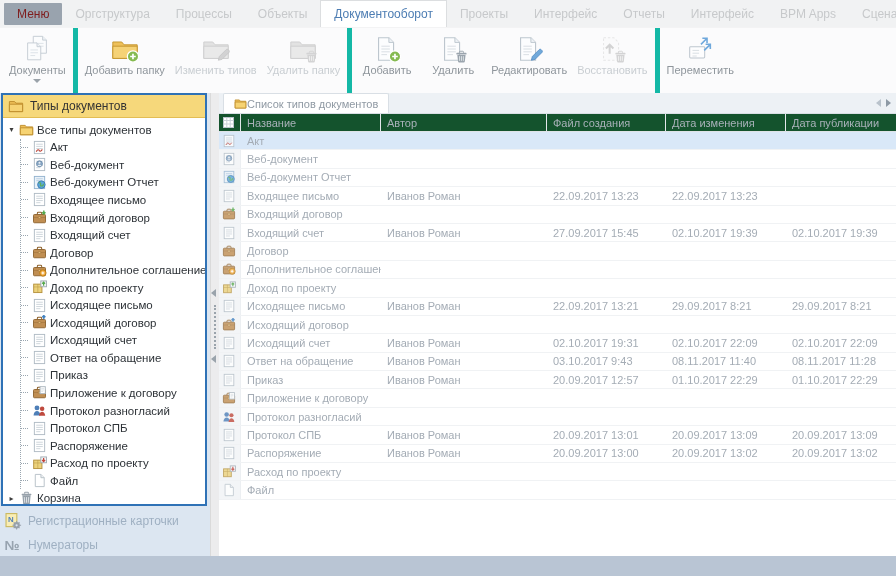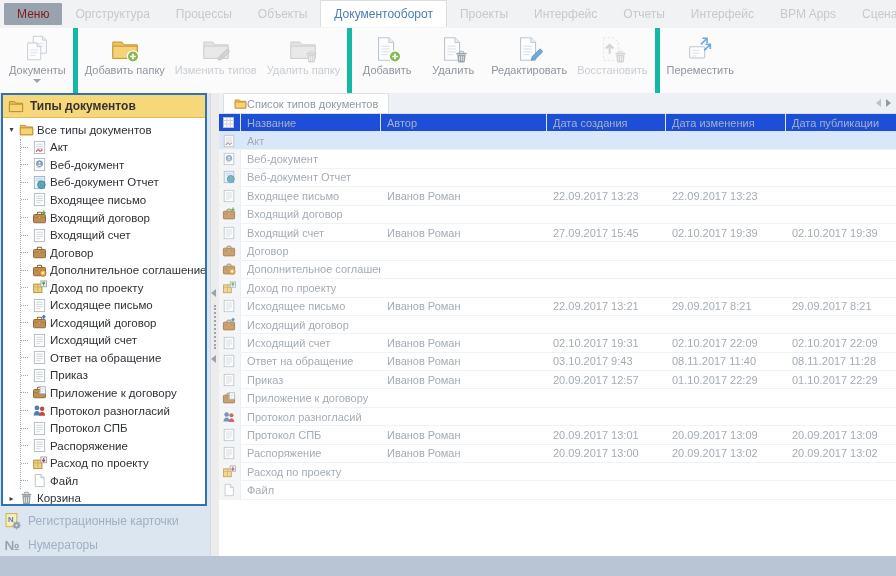--- a/index.html
+++ b/index.html
@@ -25,21 +25,21 @@
   .btn.disabled svg{filter:grayscale(1) opacity(.45)}
   .caret{width:0;height:0;border-left:4px solid transparent;border-right:4px solid transparent;
          border-top:4px solid #9aa2a9;margin-top:3px}
   
   #content{flex:1;display:flex;min-height:0}
   
   #sidebar{width:210px;flex:none;background:#dce6f1;display:flex;flex-direction:column;overflow:hidden}
   #types-panel{margin-left:1px;width:202px;border:2px solid #2f72b6;height:409px;background:#fff;
                display:flex;flex-direction:column;flex:none}
   .panel-header{height:22px;flex:none;background:#f6d87b;display:flex;align-items:center;gap:6px;
-                padding:0 5px;font-weight:bold;font-size:12px;color:#333;border-bottom:1px solid #e3bd54}
+                padding:0 5px;font-weight:normal;font-size:12px;color:#333;border-bottom:1px solid #e3bd54}
   .tree{flex:1;overflow:hidden;padding:3px 0 0 4px;font-size:11.5px;color:#2d3237}
   .tree-row{height:17.55px;display:flex;align-items:center;gap:3px;white-space:nowrap}
   .expander{width:9px;flex:none;font-size:8px;color:#3c3c3c;text-align:center;line-height:9px}
   .tree-children{margin-left:13px;border-left:1px dotted #9aa6b0}
   .tree-item::before{content:"";width:7px;height:0;border-top:1px dotted #9aa6b0;margin-right:1px;flex:none}
   .ticon{display:flex;align-items:center;flex:none}
   .sections{margin-top:3px}
   .section-row{height:24px;display:flex;align-items:center;gap:6px;padding-left:4px;color:#9fb0c2;font-size:12px}
   
   #splitter{width:8px;flex:none;background:#ececed;border-left:1px solid #dadada;position:relative}
@@ -50,21 +50,21 @@
   
   #main{flex:1;display:flex;flex-direction:column;background:#fff;min-width:0}
   .tabstrip{height:20px;flex:none;background:#edf1f5;border-bottom:1px solid #d9dfe5;
             display:flex;align-items:flex-end;padding-left:4px;position:relative}
   .doc-tab{height:19px;background:#fff;border:1px solid #d9dfe5;border-bottom:none;display:flex;
            align-items:center;padding:0 10px;font-size:11px;color:#8f99a3;border-radius:2px 2px 0 0}
   .pager{position:absolute;right:5px;top:6px;display:flex;gap:5px;align-items:center}
   .tri-left{width:0;height:0;border-top:4px solid transparent;border-bottom:4px solid transparent;border-right:5px solid #b9c2cb}
   .tri-right{width:0;height:0;border-top:4px solid transparent;border-bottom:4px solid transparent;border-left:5px solid #8d99a5}
   .grid-header{display:grid;grid-template-columns:22px 140px 166px 119px 120px 1fr;height:17px;flex:none;
-               background:#1d4ed8;border-bottom:1px solid #dfe3e7;font-size:11px;color:#a9b1b9}
+               background:#14532d;border-bottom:1px solid #dfe3e7;font-size:11px;color:#a9b1b9}
   .hcell{display:flex;align-items:center;padding-left:6px;border-right:1px solid #e3e7eb;overflow:hidden}
   .hcell:last-child{border-right:none}
   .hcell.hicon{padding-left:4px}
   .grid-row{display:grid;grid-template-columns:22px 140px 166px 119px 120px 1fr;height:17.4px;
             border-bottom:1px solid #f0f2f4;font-size:11px;color:#a4acb5}
   .cell{display:flex;align-items:center;padding-left:6px;overflow:hidden;white-space:nowrap}
   .cell.icon-cell{padding-left:3px;background:#f3f5f7;border-right:1px solid #eceff2}
   .cell.icon-cell svg{opacity:.8}
   .grid-row.selected{background:#d9e8f8}
   .grid-row.selected .icon-cell{background:#d9e8f8;border-right-color:#d9e8f8}
@@ -507,21 +507,21 @@
     </div>
     <div class="grid-header" id="grid-header">
         <div class="hcell hicon">
           <svg width="11" height="11" viewBox="0 0 11 11">
             <rect x="0.5" y="0.5" width="10" height="10" fill="#fff" stroke="#b9c2ca"></rect>
             <path d="M0.5 3.5h10M0.5 7h10M3.8 0.5v10M7.2 0.5v10" stroke="#c9d1d8"></path>
           </svg>
         </div>
         <div class="hcell">Название</div>
         <div class="hcell">Автор</div>
-        <div class="hcell">Дата создания</div>
+        <div class="hcell">Файл создания</div>
         <div class="hcell">Дата изменения</div>
         <div class="hcell">Дата публикации</div>
       </div>
     <div id="grid-body">
         <div class="grid-row selected">
           <div class="cell icon-cell">
             <svg width="14" height="14" viewBox="0 0 16 16">
               <rect x="2.5" y="1.5" width="11" height="13" fill="#fff" stroke="#b0bbc4"></rect>
               <path d="M4.5 4.5h7M4.5 6.8h7M4.5 9.1h7M4.5 11.4h4.5" stroke="#ccd4da" fill="none"></path>
               <path d="M4.5 12.5c1.2-2.5 2.5-2.8 3.5-1.2.8 1.2 1.8.8 3-1.3" fill="none" stroke="#c4473a" stroke-width="1.1"></path>

